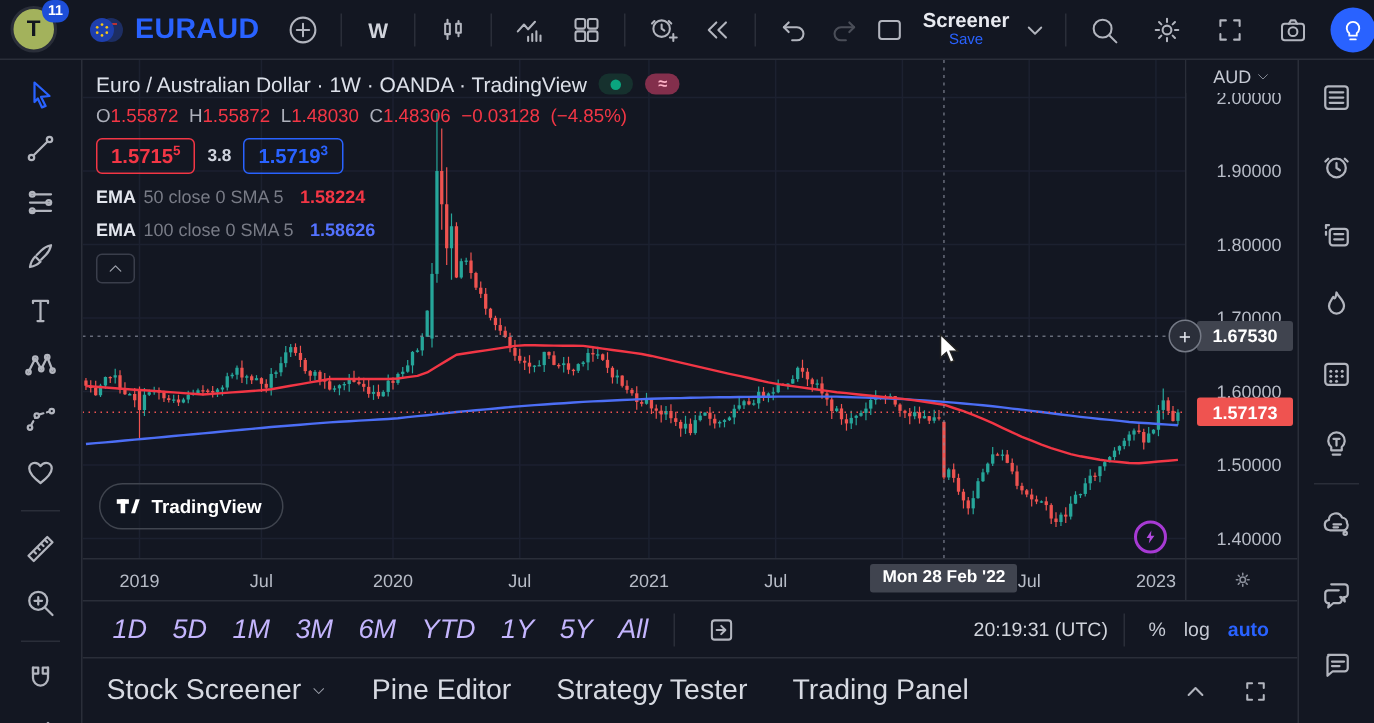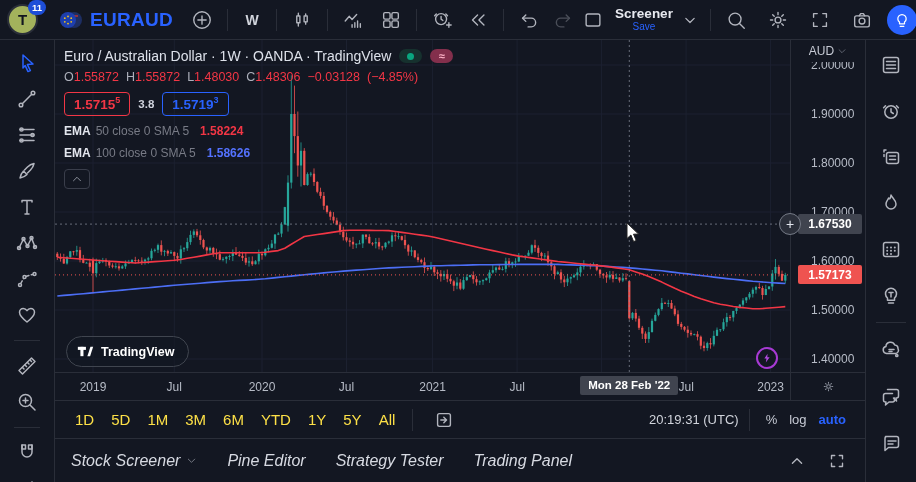--- a/index.html
+++ b/index.html
@@ -69,21 +69,21 @@
   .quote-box sup { font-size:9px; }
   #spread { color:#cfd3dd; font-size:11.5px; font-weight:bold; }
   .ind-row { margin-top:8px; font-size:12px; display:flex; gap:5px; align-items:center; }
   .ind-row .ind-name { color:#e3e6ee; font-weight:bold; }
   .ind-row .ind-params { color:#787b86; }
   .ind-row .ind-val { margin-left:6px; font-weight:bold; }
   #collapse-btn { margin-top:9px; width:26px; height:20px; border:1px solid #3a3e4b; border-radius:4px;
     color:#9ca0ab; display:flex; align-items:center; justify-content:center; cursor:pointer; }
   #collapse-btn svg { width:14px; height:14px; }
 
-  #watermark { position:absolute; left:11px; bottom:5px; height:31px; padding:0 14px 0 10px;
+  #watermark { position:absolute; left:11px; bottom:19px; height:31px; padding:0 14px 0 10px;
     border:1px solid #40454f; border-radius:16px; display:flex; align-items:center; gap:7px;
     color:#fff; font-weight:bold; font-size:12.5px; background:rgba(19,23,34,.55); z-index:5; }
   #bolt-btn { position:absolute; left:701px; top:307px; width:22px; height:22px; border-radius:50%;
     border:2px solid #a73ad4; color:#b24ae0; background:#131722; display:flex; align-items:center; justify-content:center; z-index:8; cursor:pointer; }
   #bolt-btn svg { width:14px; height:14px; }
   #mouse-cursor { position:absolute; left:571px; top:182px; z-index:20; width:14px; height:21px; }
 
   
   #price-axis { position:absolute; left:790px; top:40px; width:75px; height:332px;
     border-left:1px solid #2a2e39; background:#131722; z-index:6; }
@@ -105,30 +105,30 @@
   #crosshair-date-label { position:absolute; top:3px; transform:translateX(-50%); background:#40444f; color:#fff;
     font-weight:bold; font-size:11.5px; padding:3px 8px 4px; border-radius:2px; white-space:nowrap; z-index:3; }
   #axis-corner { position:absolute; left:790px; top:372px; width:75px; height:28px;
     border-top:1px solid #2a2e39; border-left:1px solid #2a2e39; background:#131722; z-index:6;
     display:flex; align-items:center; justify-content:center; color:#8a8f9b; }
   #axis-corner svg { width:17px; height:17px; }
 
   
   #range-bar { position:absolute; left:55px; top:400px; width:810px; height:38px; border-top:1px solid #2a2e39;
     background:#131722; display:flex; align-items:center; padding:0 13px; z-index:6; }
-  .range-btn { padding:4px 7px; border-radius:4px; font-size:15px; color:#fde047; cursor:pointer; flex:none; }
+  .range-btn { padding:4px 7px; border-radius:4px; font-size:18px; color:#c4b5fd; cursor:pointer; flex:none;font-style:italic; }
   #goto-date-btn { margin-left:6px; }
   #clock { margin-left:auto; font-size:13px; color:#d1d4dc; }
   .axis-mode { font-size:13px; color:#c6cad4; padding:3px 6px; cursor:pointer; flex:none; }
   #auto-mode { color:#2962ff; font-weight:bold; }
 
   
   #bottom-panel { position:absolute; left:55px; top:438px; width:810px; height:44px; border-top:1px solid #2a2e39;
     background:#131722; display:flex; align-items:center; padding:0 16px; gap:30px; z-index:6; }
-  .panel-tab { font-size:16px; color:#d7dae2; display:flex; align-items:center; gap:6px; cursor:pointer; flex:none;font-style:italic; }
+  .panel-tab { font-size:19px; color:#d7dae2; display:flex; align-items:center; gap:6px; cursor:pointer; flex:none; }
   .panel-tab svg { width:11px; height:11px; color:#9ca0ab; }
   #panel-right { margin-left:auto; display:flex; align-items:center; gap:16px; color:#b2b5be; }
   #panel-right .icon-btn { width:24px; height:24px; }
 </style>
 </head>
 <body>
 
 <div id="topbar">
   <div id="avatar-wrap">
     <div id="avatar">T</div>

